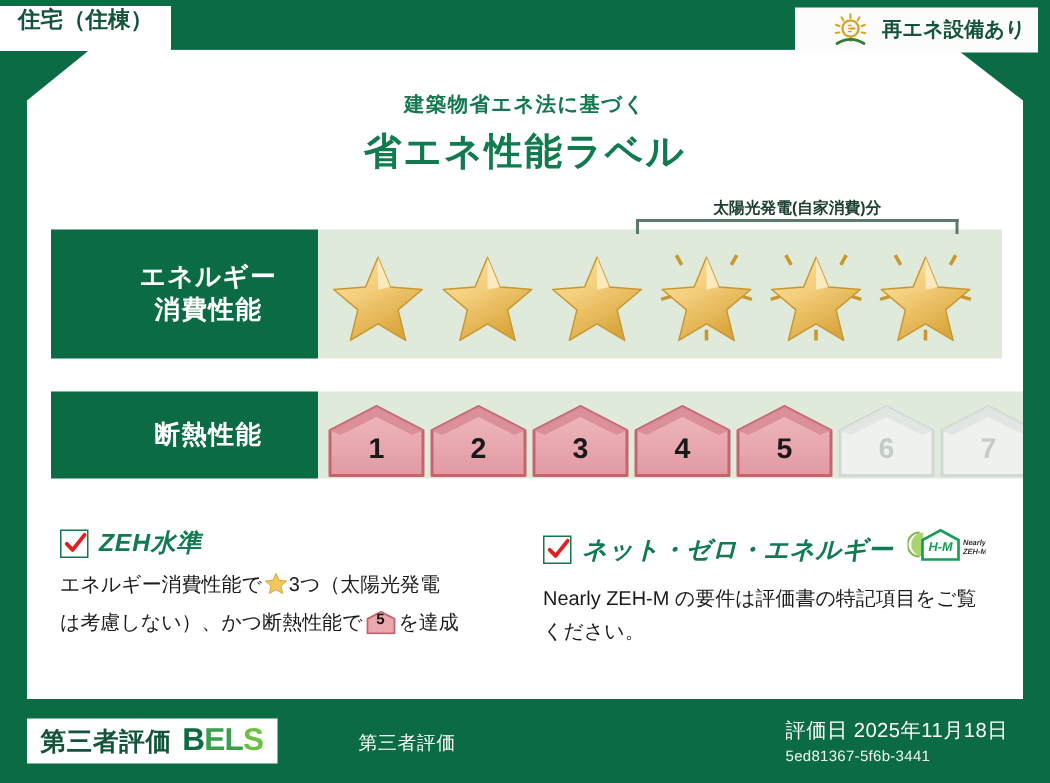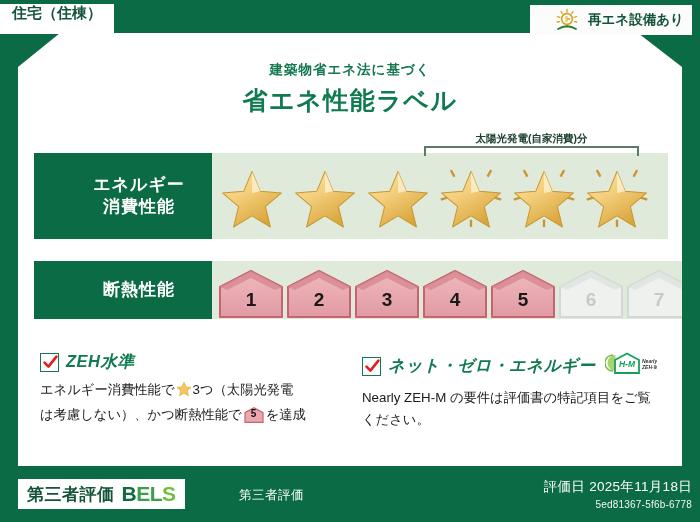--- a/index.html
+++ b/index.html
@@ -177,22 +177,22 @@
   .bels-logo{font-size:21px;font-weight:bold;letter-spacing:-0.5px;}
   .bels-logo .b1{color:#0e6b3f;}
   .bels-logo .b2{color:#3aa04b;}
   .bels-logo .b3{color:#3aa04b;}
   .bels-logo .b4{color:#6cbf3f;}
   .bels-sub{
     position:absolute;left:239px;top:17px;
     font-size:12.5px;color:#ffffff;letter-spacing:0.5px;
   }
   .footer-right{
-    position:absolute;right:8px;top:8px;
-    text-align:right;color:#ffffff;
+    position:absolute;right:28px;top:8px;
+    color:#ffffff;
   }
   .fr-date{font-size:13.5px;letter-spacing:0.3px;}
   .fr-id{font-size:10px;margin-top:3px;letter-spacing:0.2px;color:#f0f6f2;}
 </style>
 </head>
 <body>
 
 <div id="label-root">
 
   <div class="top-tag">
@@ -492,17 +492,17 @@
       <span class="bels-logo">
         <span class="b1">B</span><span class="b2">E</span><span class="b3">L</span><span class="b4">S</span>
       </span>
     </div>
     <div class="bels-sub">第三者評価</div>
     <div class="footer-right">
       <div class="fr-date">
         <span>評価日</span>
         <span>2025年11月18日</span>
       </div>
-      <div class="fr-id">5ed81367-5f6b-6778</div>
+      <div class="fr-id">5ed81367-5f6b-3441</div>
     </div>
   </div>
 
 </div>
 
 </body></html>

